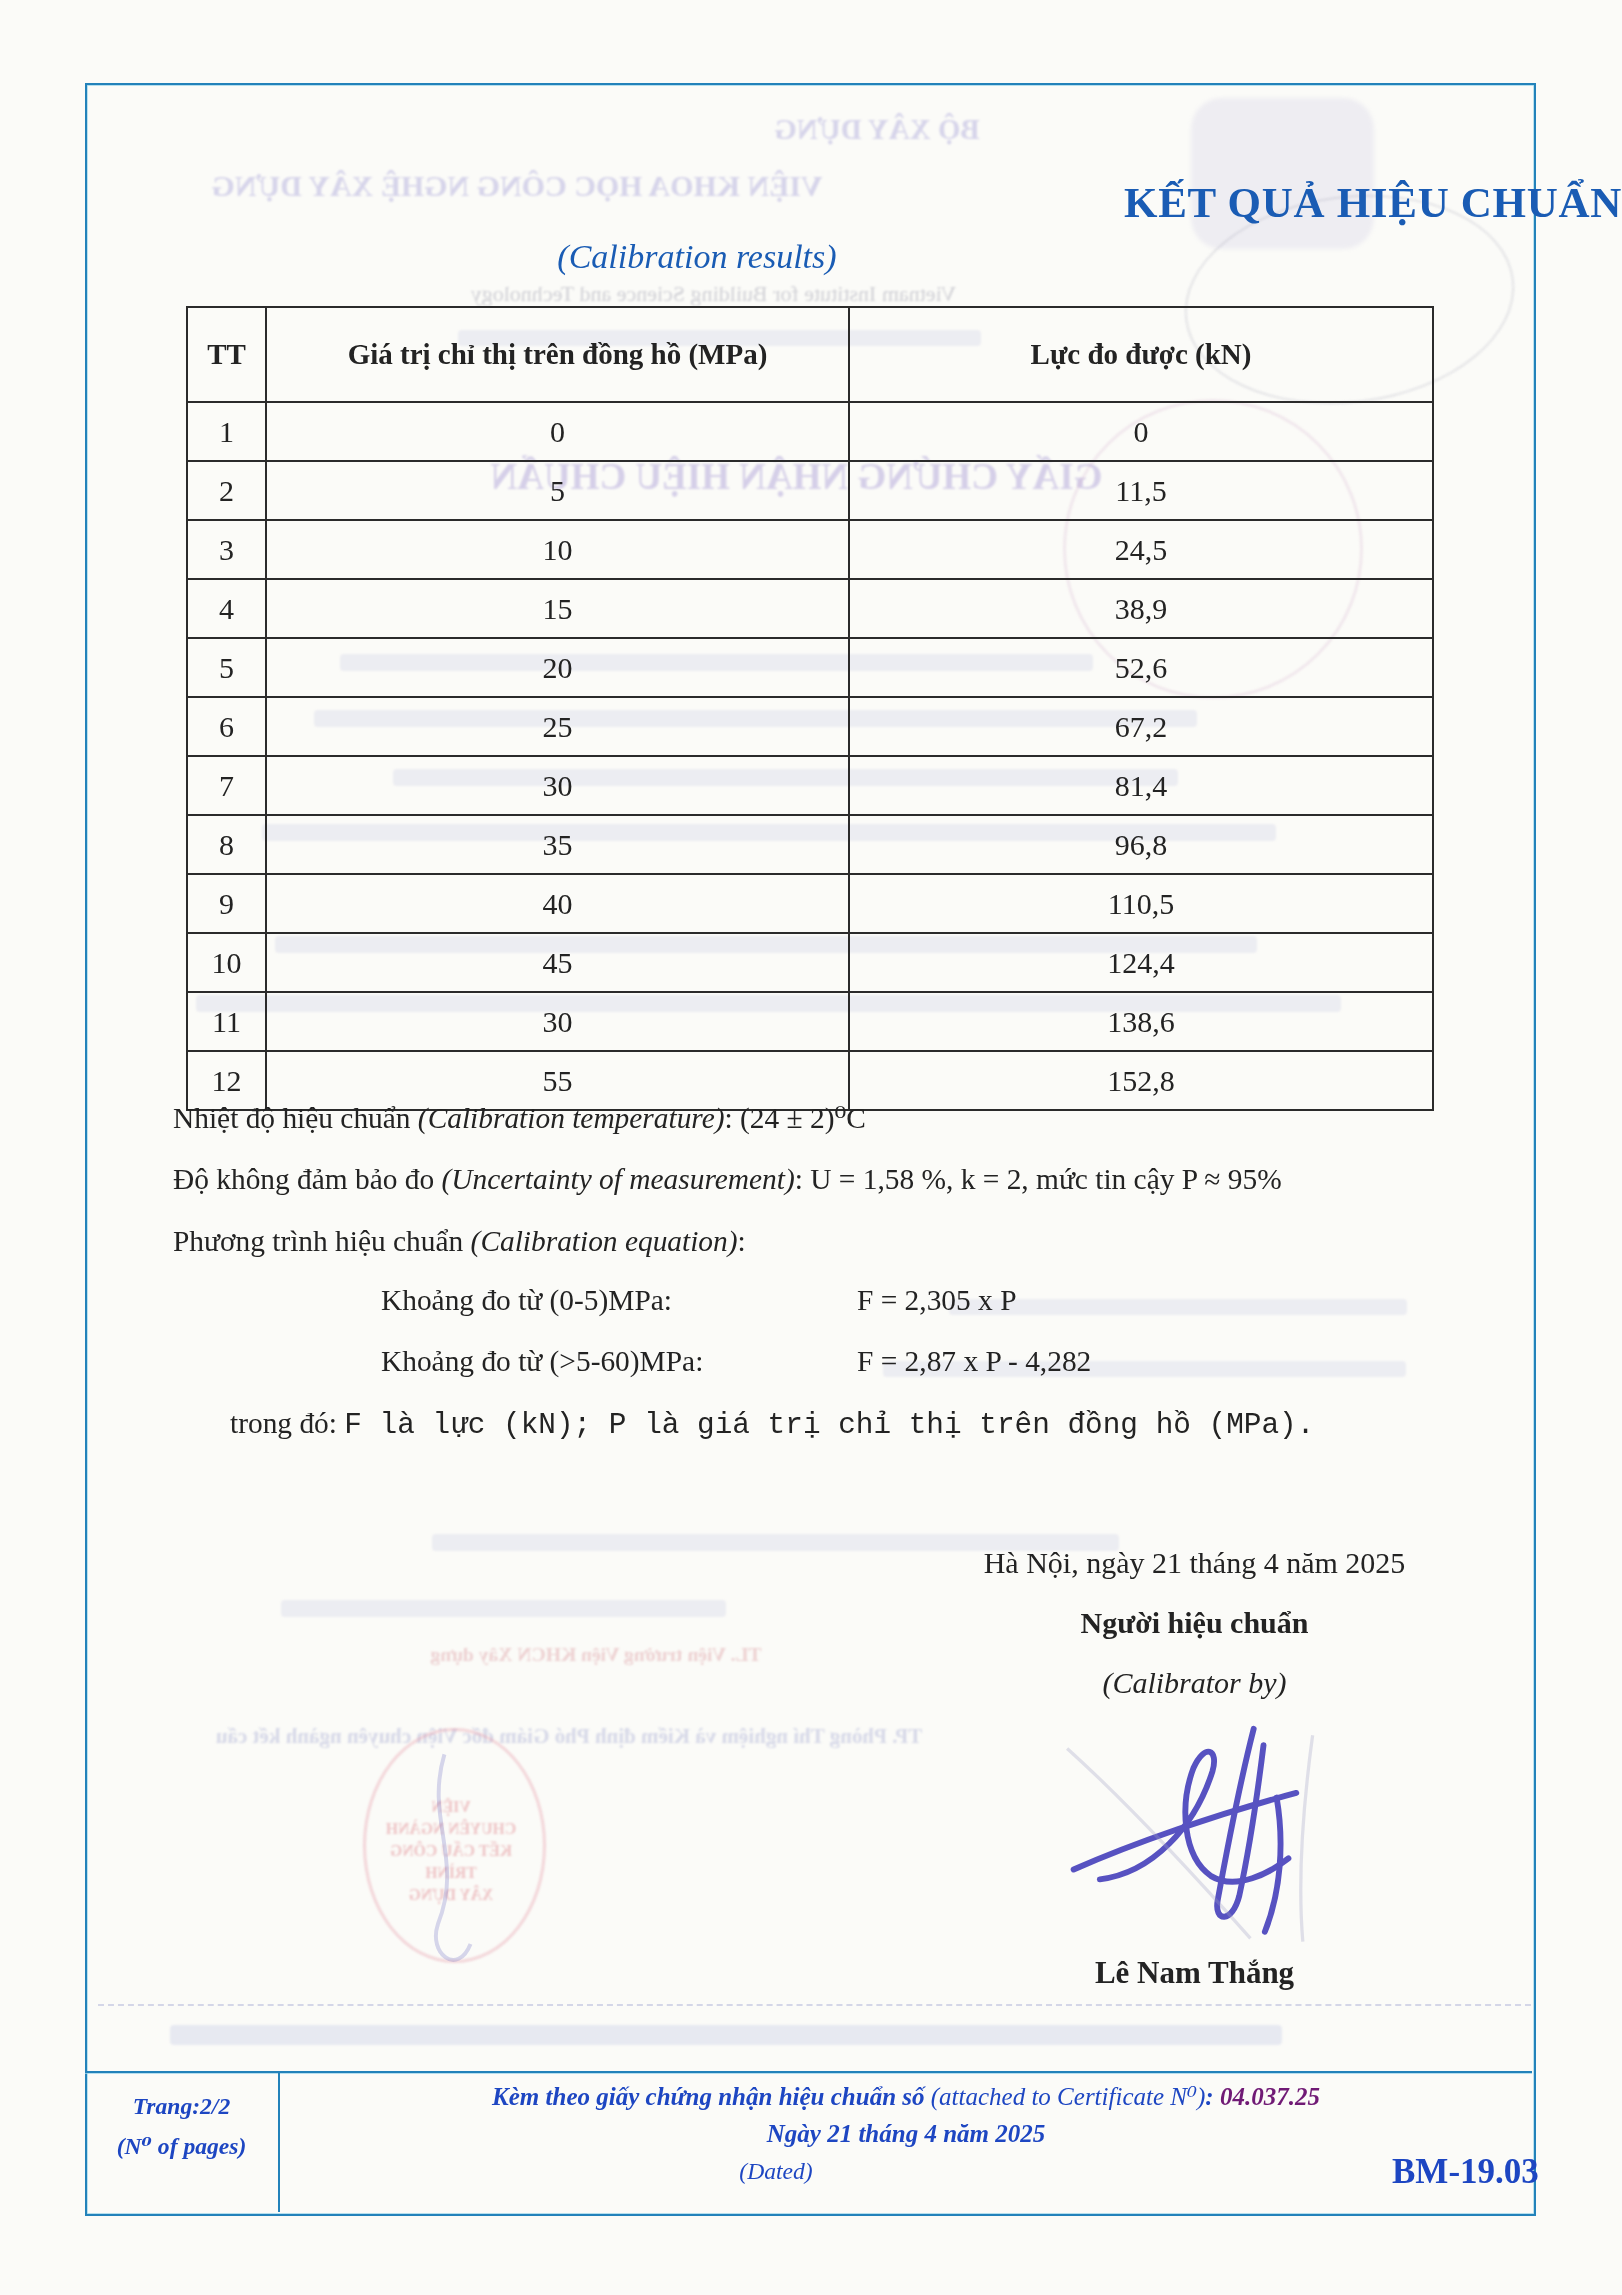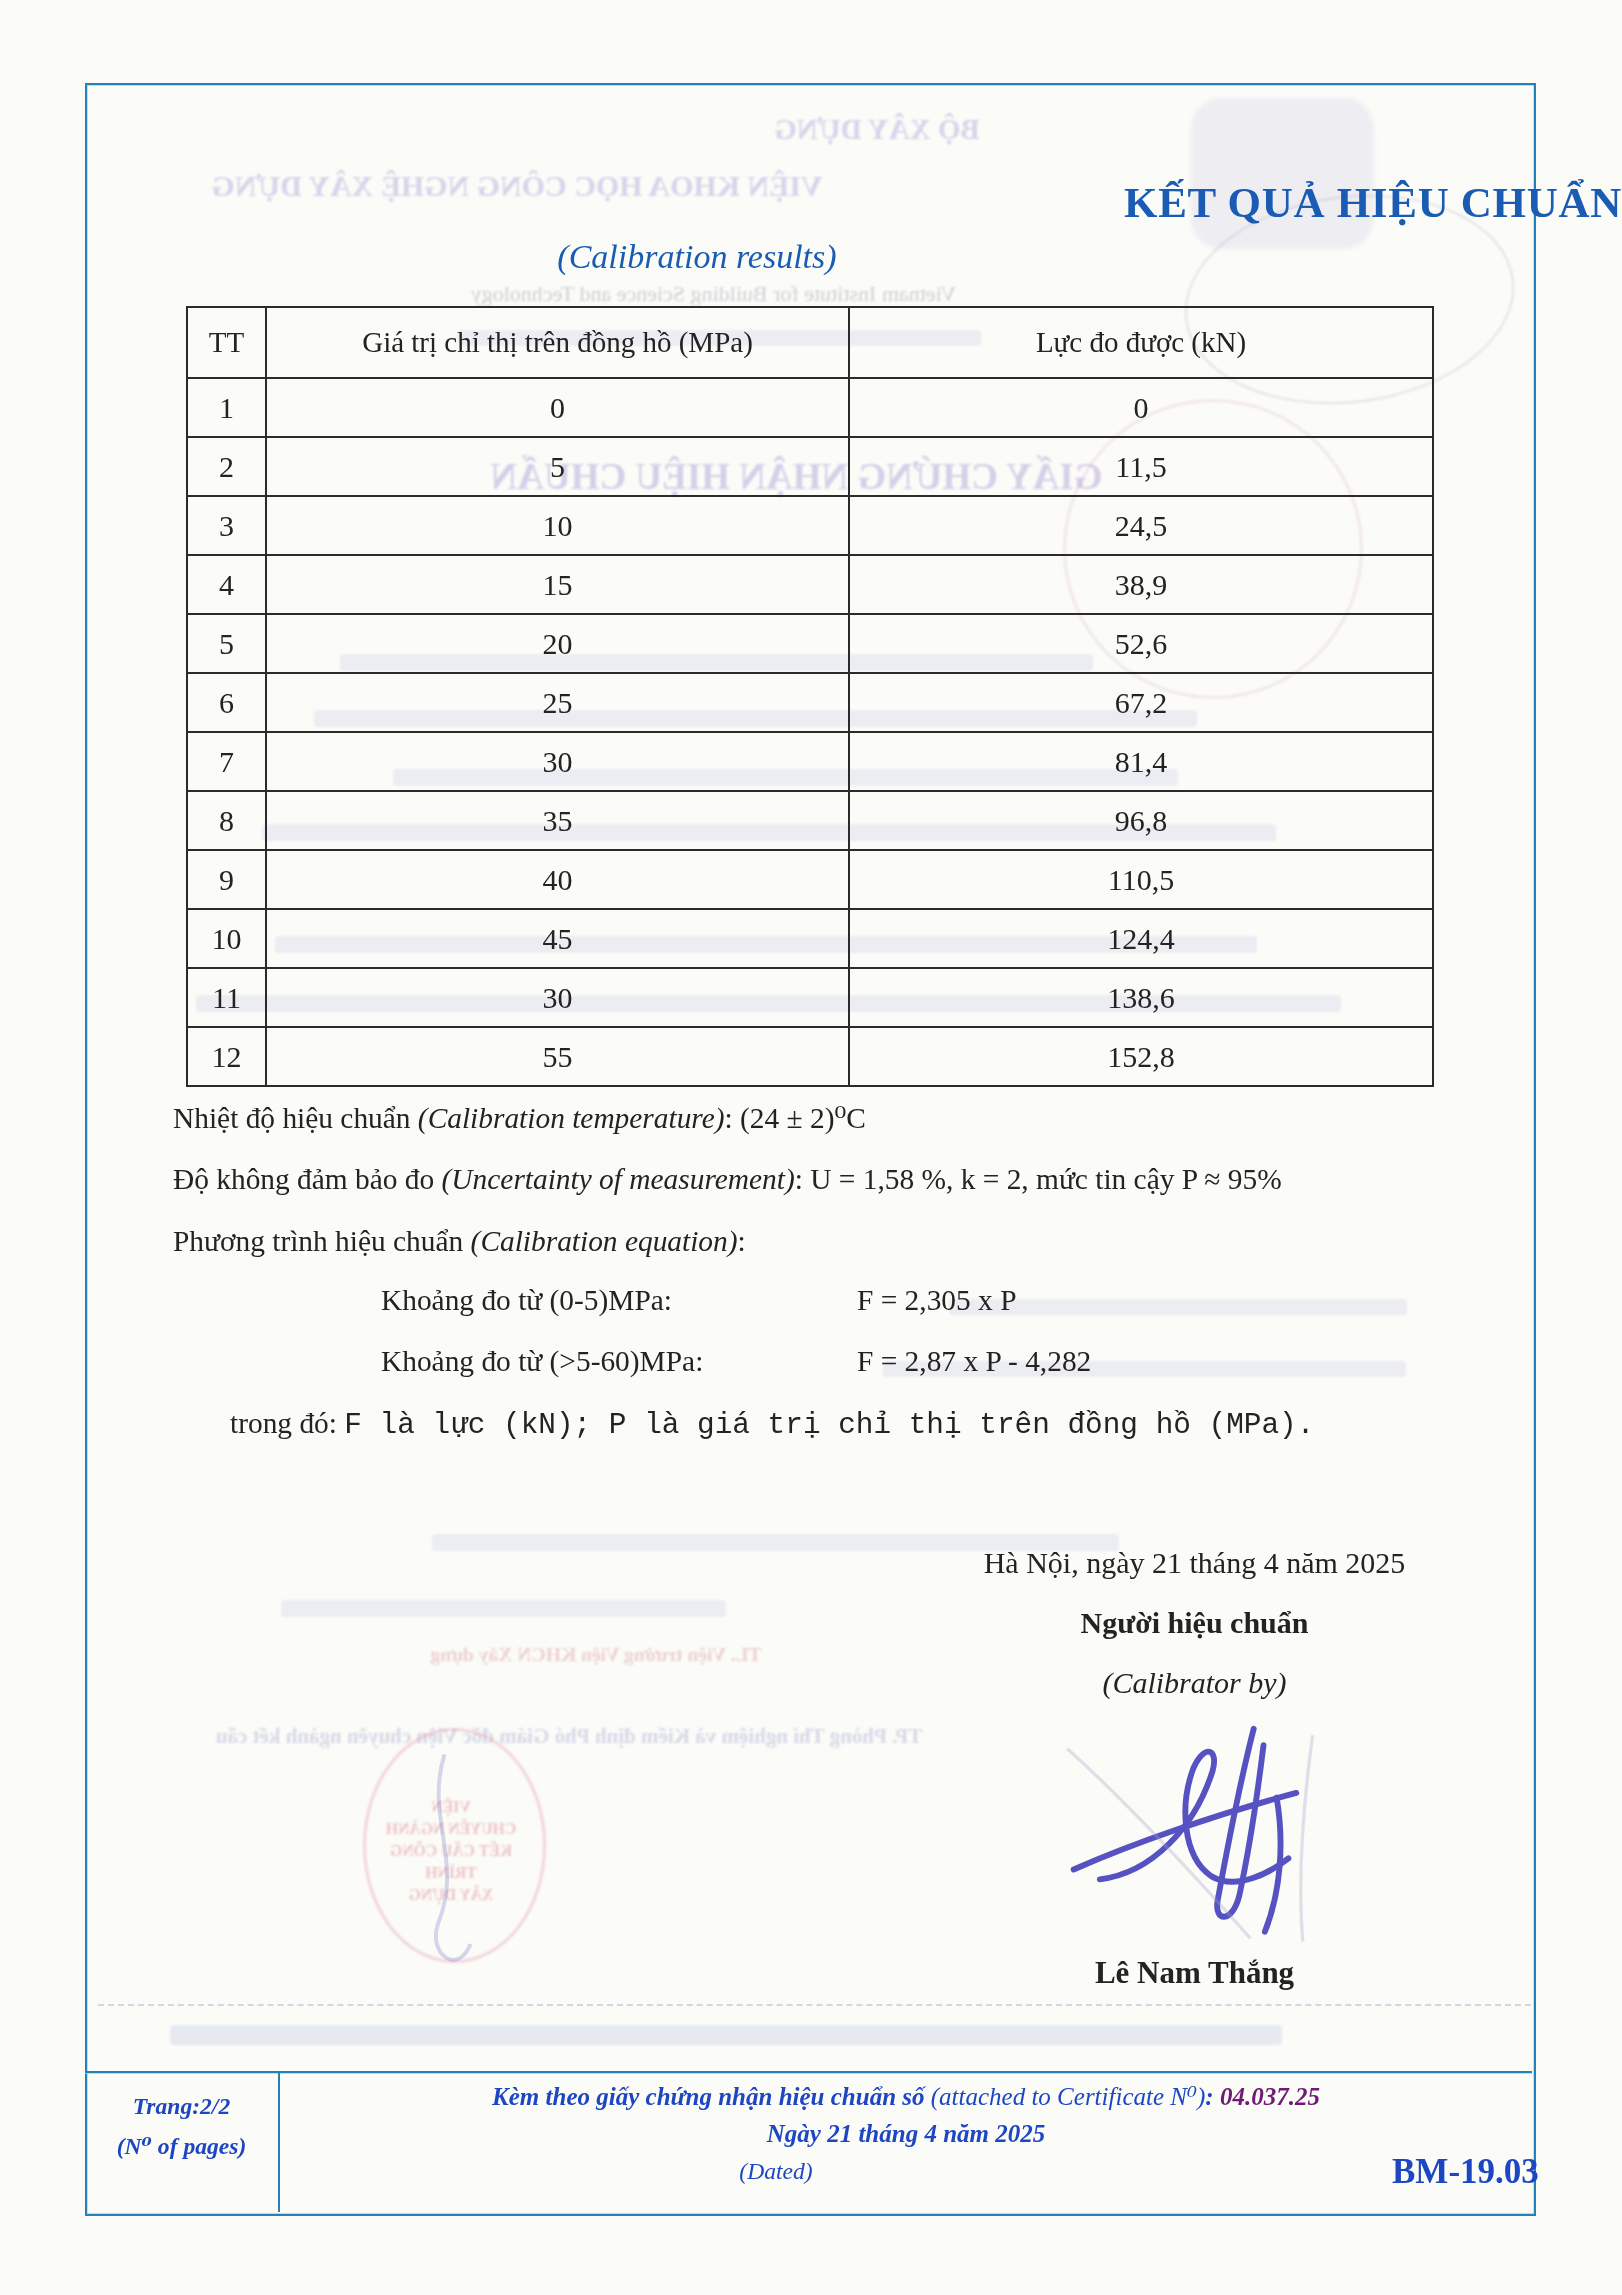--- a/index.html
+++ b/index.html
@@ -14,21 +14,21 @@
   .pagebox{left:85px;top:2071px;width:193px;height:141px;border-right:2px solid #2382ba;}
   .blue{color:#1a5cb4;}
   .fblue{color:#1d46c2;}
   
   .title{left:0;width:1622px;top:178px;font-size:43px;font-weight:bold;letter-spacing:0.7px;text-align:right;}
   .subtitle{left:0;width:1394px;top:238px;font-size:34px;font-style:italic;}
   
   table.cal{position:absolute;left:186px;top:306px;border-collapse:collapse;table-layout:fixed;background:transparent;}
   table.cal,.cal th,.cal td{border:2px solid #2b2b2b;}
   table.cal{border-width:2.6px;}
-  .cal th{height:69px;font-size:29px;font-weight:normal;text-align:center;vertical-align:middle;padding:0;}
+  .cal th{height:69px;font-size:29px;font-weight:bold;text-align:center;vertical-align:middle;padding:12px;}
   .cal td{height:57px;font-size:30px;text-align:center;vertical-align:middle;padding:0;}
   
   .body-line{font-size:29.4px;white-space:nowrap;}
   .it{font-style:italic;}
   .b{font-weight:bold;}
   
   .bleed{color:rgba(128,122,202,0.30);font-weight:bold;white-space:nowrap;}
   .bar{background:rgba(110,120,195,0.10);filter:blur(1.3px);border-radius:3.9px;}
   .ring{border-radius:50%;}
   

